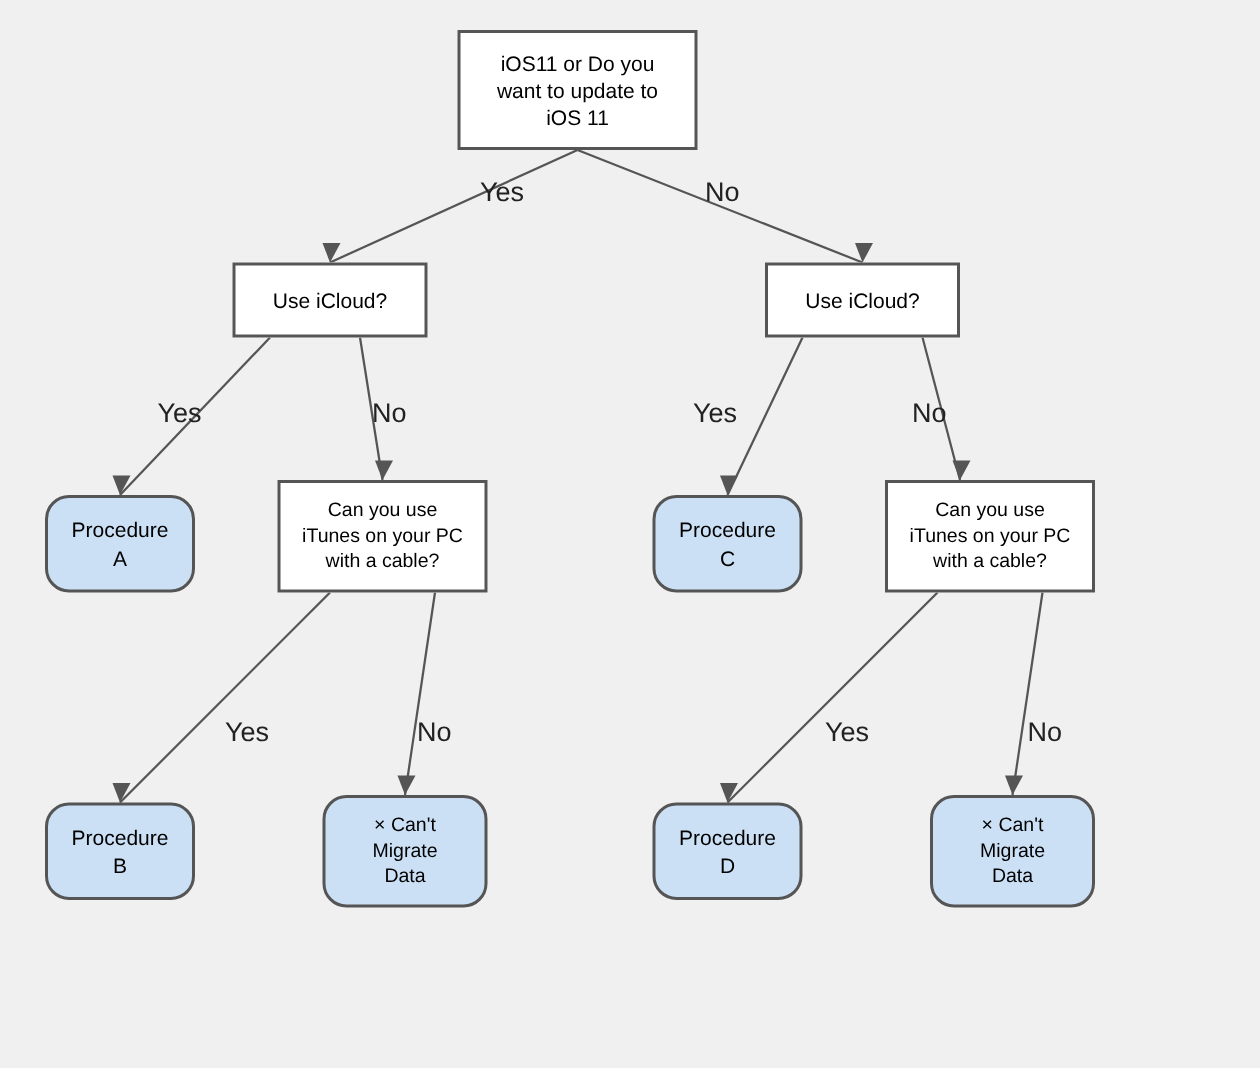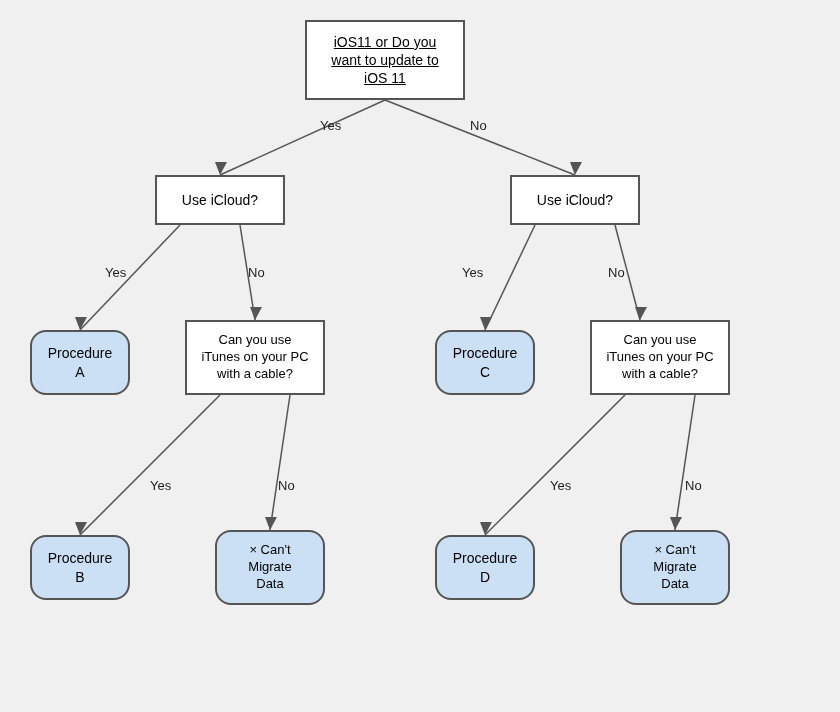--- a/index.html
+++ b/index.html
@@ -32,21 +32,21 @@
       justify-content: center;
       font-size: 14px;
       line-height: 1.3;
     }
     .node.blue {
       background: #cce0f5;
       border-radius: 16px;
     }
     .label {
       position: absolute;
-      font-size: 13px;
+      font-size: 18px;
       color: #222;
     }
   </style>
 </head>
 <body>
 
 <div class="diagram">
   <svg class="connectors">
 
     <line x1="385" y1="100" x2="220" y2="175" stroke="#555" stroke-width="1.5"></line>
@@ -75,21 +75,21 @@
     <polygon points="270,530 265,517 277,517" fill="#555"></polygon>
 
     <line x1="625" y1="395" x2="485" y2="535" stroke="#555" stroke-width="1.5"></line>
     <polygon points="485,535 480,522 492,522" fill="#555"></polygon>
 
     <line x1="695" y1="395" x2="675" y2="530" stroke="#555" stroke-width="1.5"></line>
     <polygon points="675,530 670,517 682,517" fill="#555"></polygon>
   </svg>
 
   <div class="node" style="left:305px;top:20px;width:160px;height:80px;">
-    <span style="white-space:pre-line;text-decoration:underline;">iOS11 or Do you
+    <span style="white-space:pre-line;">iOS11 or Do you
 want to update to
 iOS 11</span>
   </div>
 
   <div class="node" style="left:155px;top:175px;width:130px;height:50px;">
     <span>Use iCloud?</span>
   </div>
 
   <div class="node" style="left:510px;top:175px;width:130px;height:50px;">
     <span>Use iCloud?</span>

